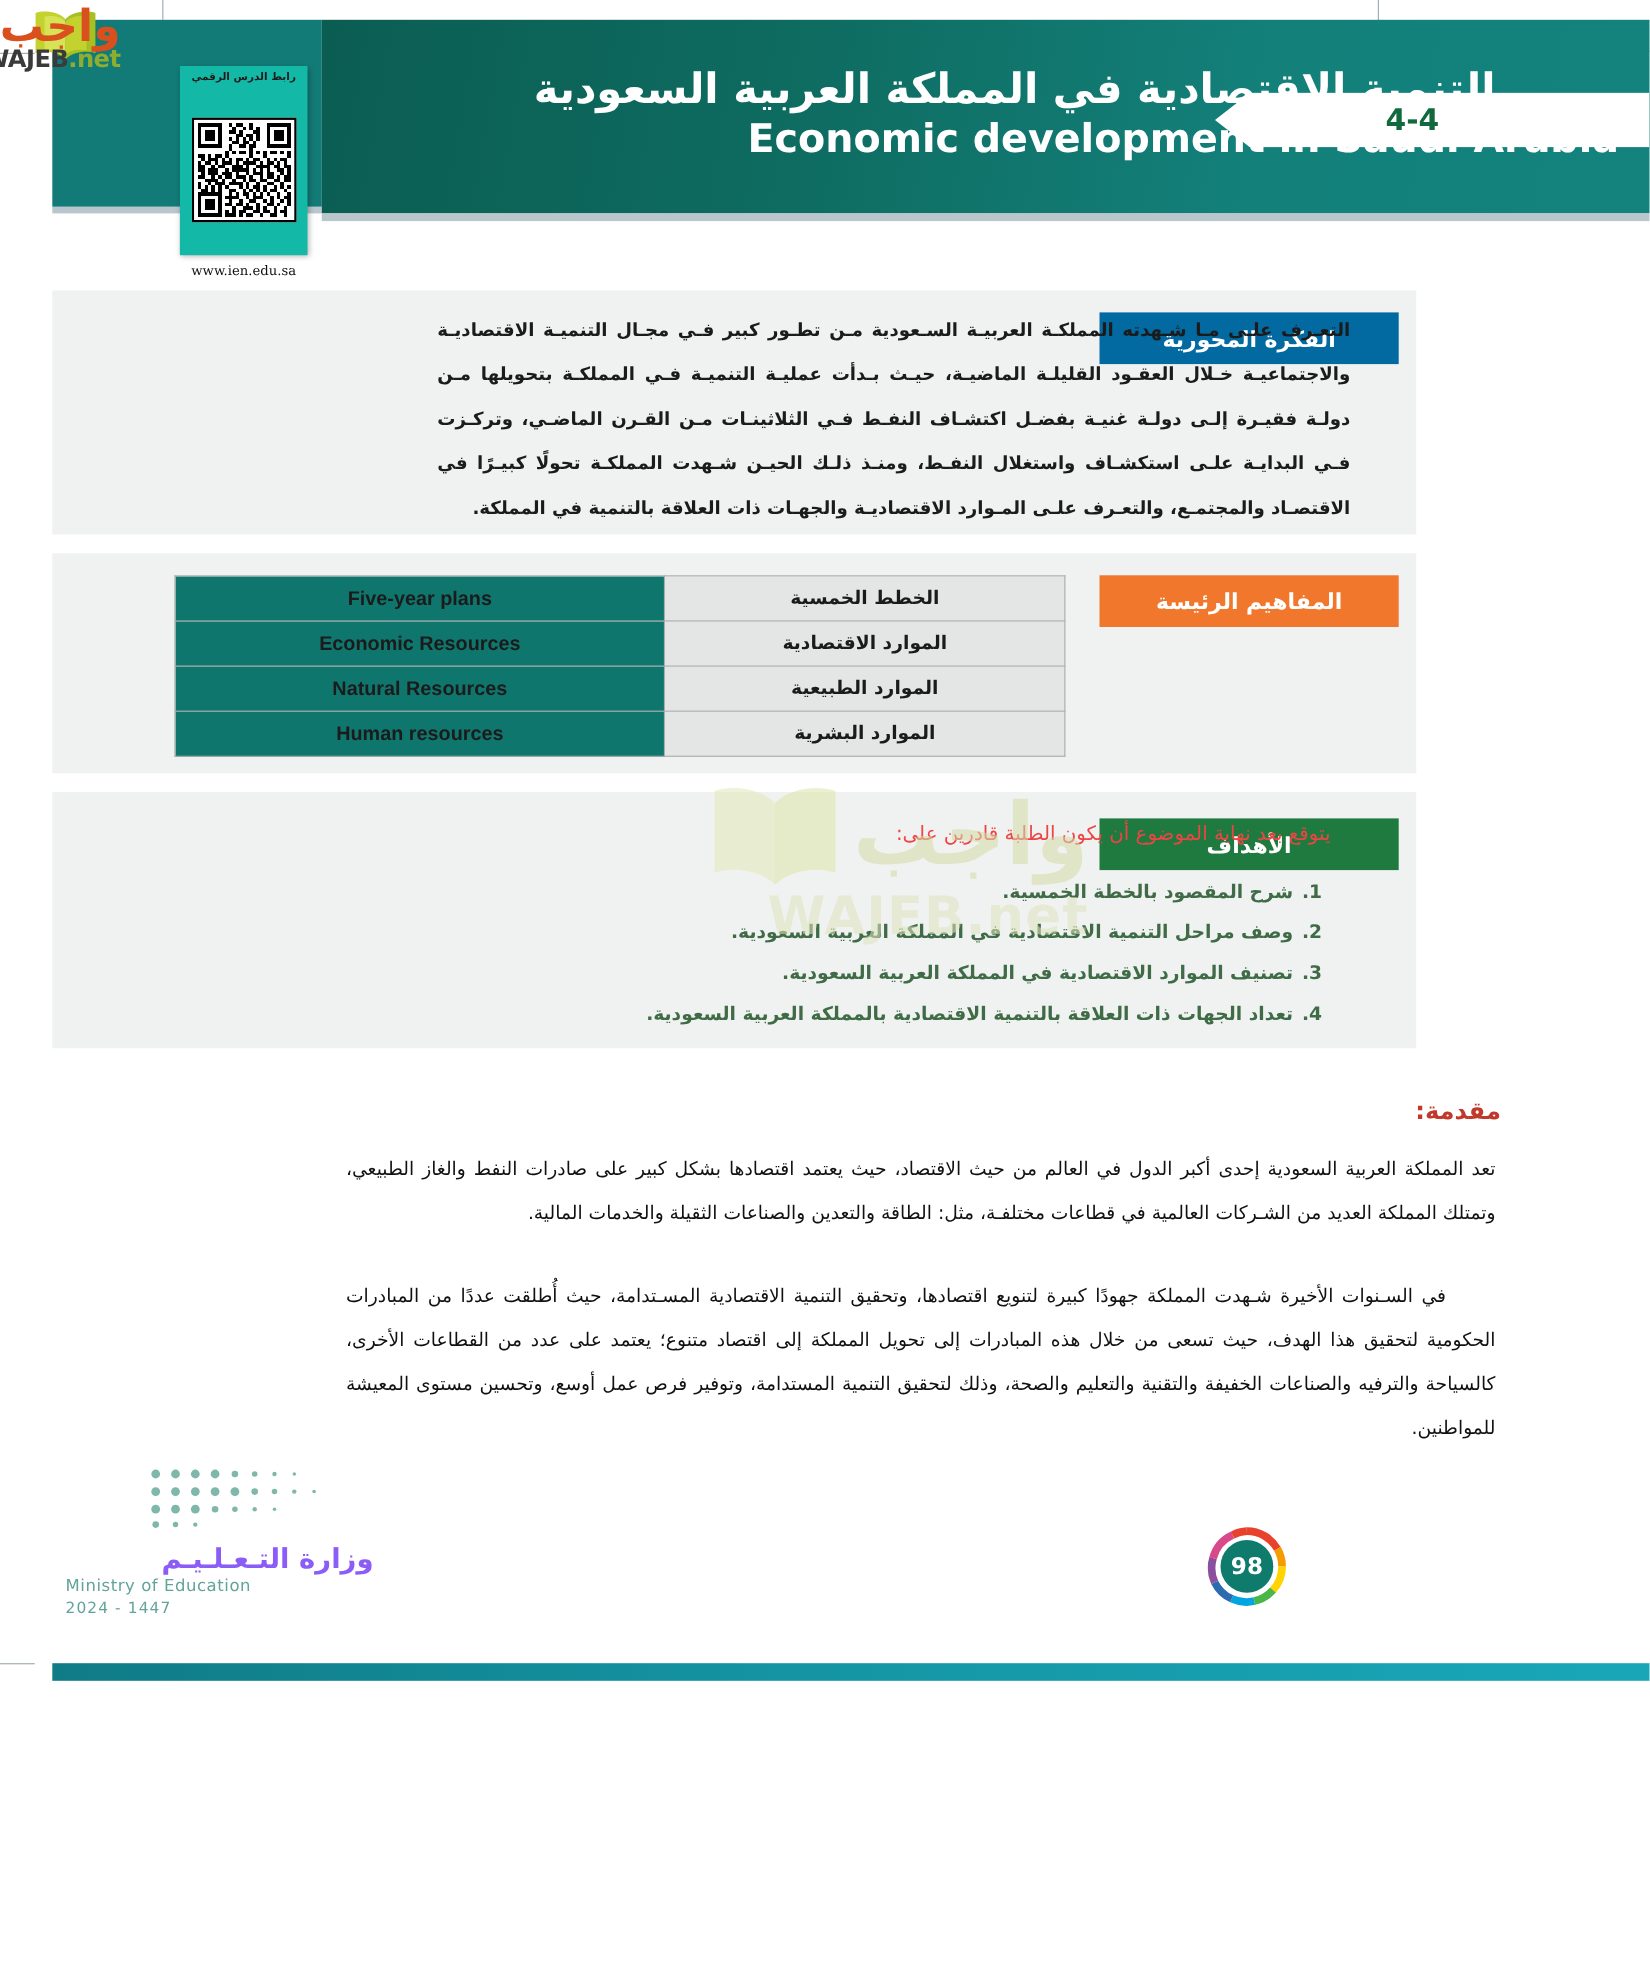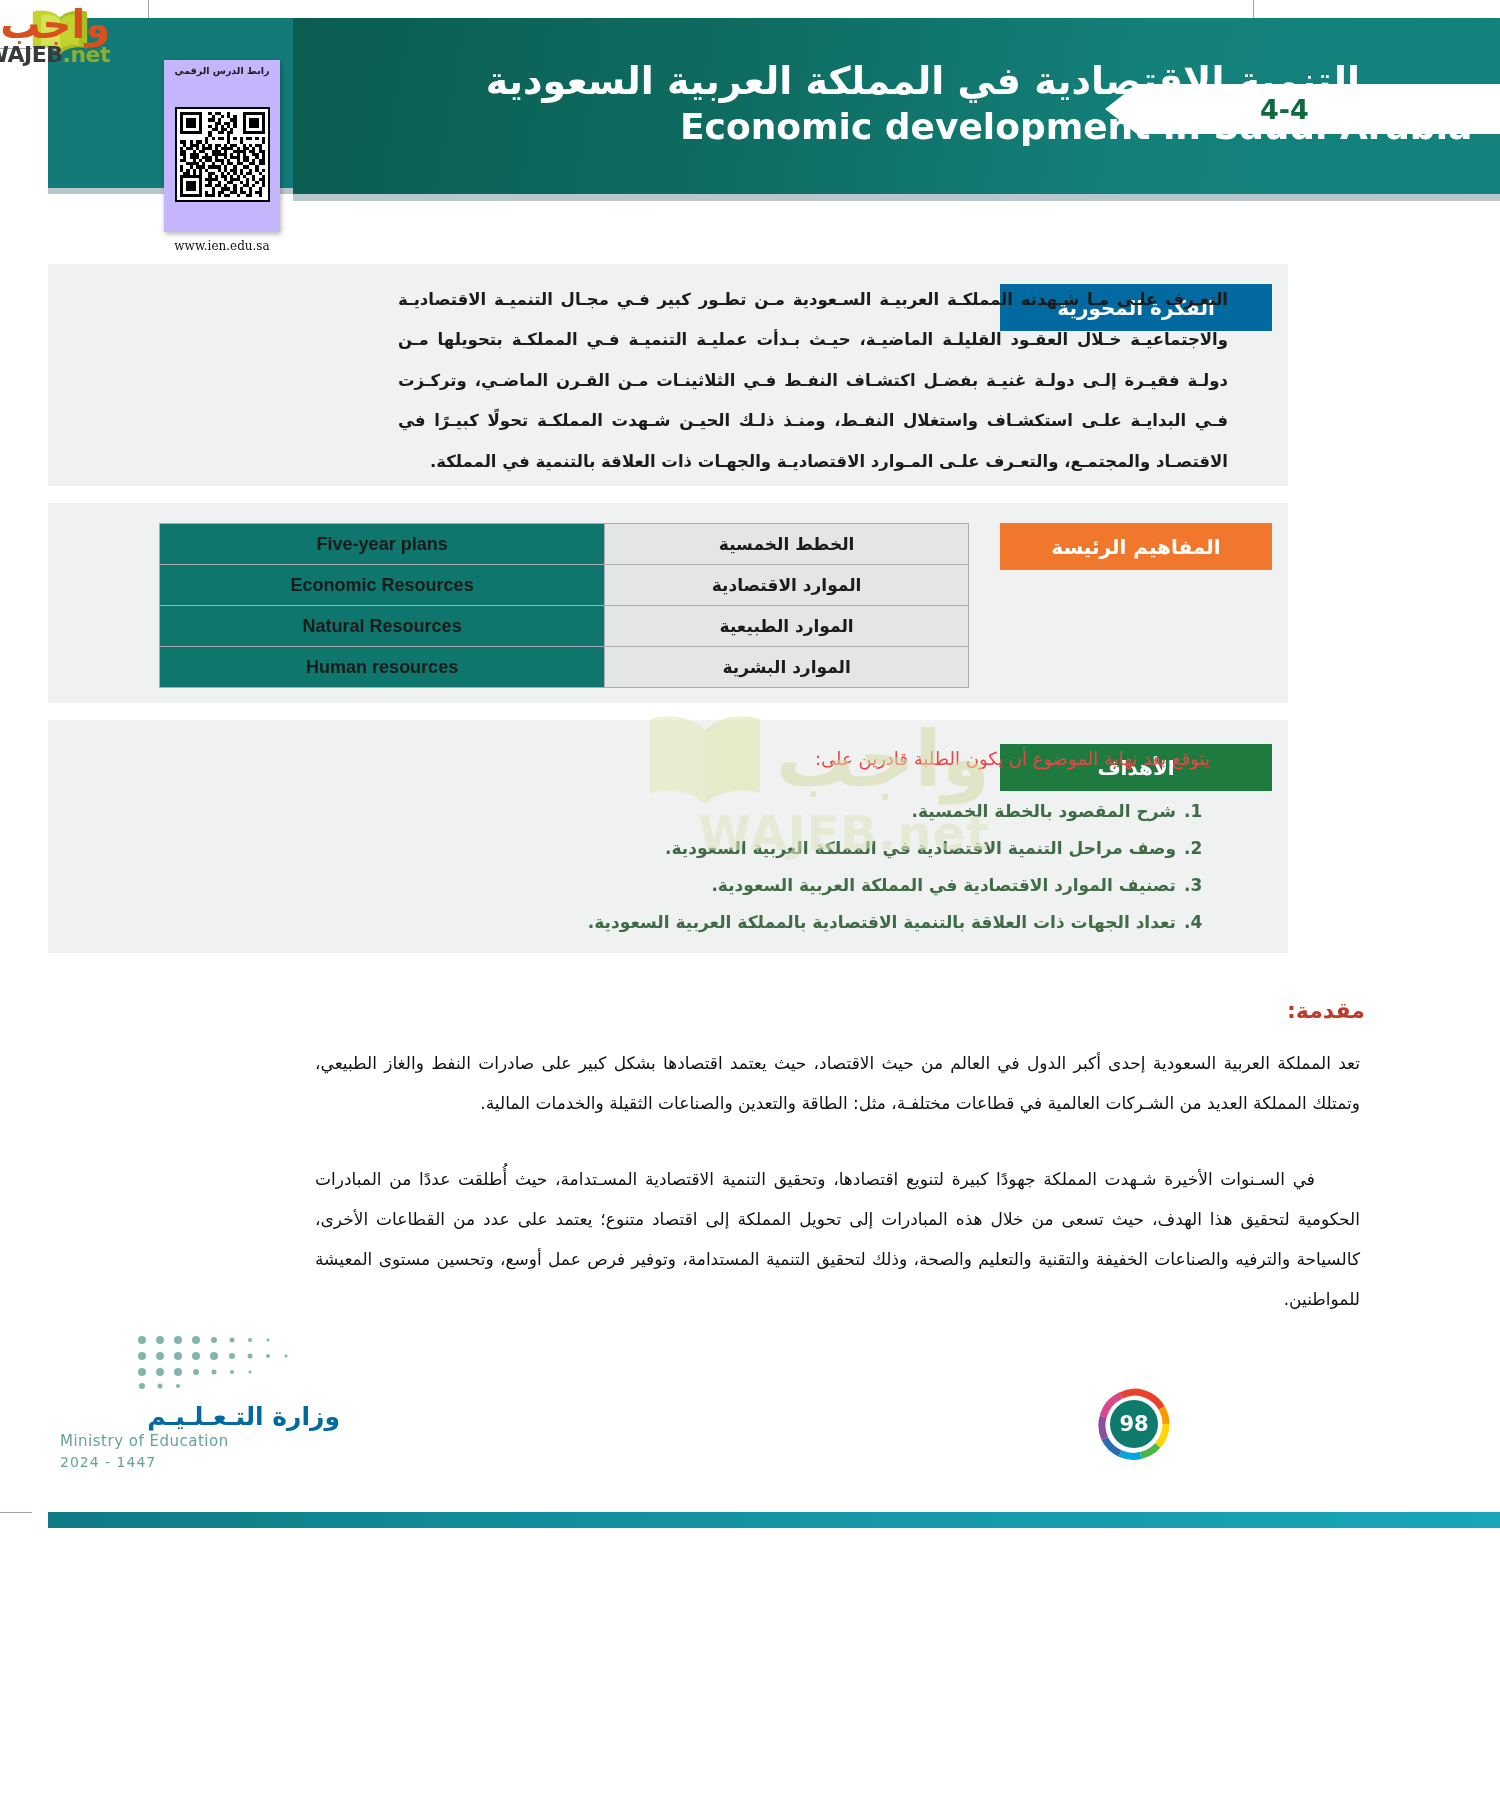--- a/index.html
+++ b/index.html
@@ -41,21 +41,21 @@
   .lesson-chip span { color:#116a3d; font-size:27px; font-weight:bold;
     direction:ltr; margin-right:0; margin-left:95px; width:100%; text-align:left;
     padding-left:60px; }
   .crop-v { position:absolute; left:1253px; top:0; width:1px; height:46px; background:#9aa7ad; }
   .crop-h { position:absolute; left:1453px; top:46px; width:47px; height:1px; background:#9aa7ad; }
   .crop-tl-v { position:absolute; left:148px; top:0; width:1px; height:18px; background:#9aa7ad; }
   .crop-tl-h { position:absolute; left:0px; top:48px; width:32px; height:1px; background:#9aa7ad; }
 
   
   .qr-card { position:absolute; left:164px; top:60px; width:116px; height:172px;
-    background:#c4b5fd; box-shadow:1px 2px 5px rgba(0,0,0,.3); z-index:30;
+    background:#14b8a6; box-shadow:1px 2px 5px rgba(0,0,0,.3); z-index:30;
     display:flex; flex-direction:column; align-items:center; padding-top:5px;gap:28px; }
   .qr-caption { font-size:9.5px; color:#1b1b1b; font-weight:bold; margin-bottom:3px;
     font-family:"DejaVu Sans", sans-serif; }
   .qr-box { width:95px; height:95px; border:2px solid #000; background:#fff; position:relative; }
   .qr-url { font-size:12px; color:#111; margin-top:9px; direction:ltr;
     font-family:"DejaVu Serif", serif; }
 
   
   .panel { position:absolute; background:#f0f2f1; }
   .side-label { position:absolute; height:47px; display:flex; align-items:center;
@@ -103,21 +103,21 @@
     z-index:5; pointer-events:none; opacity:.55; }
   .wm-ar { position:absolute; right:10px; top:0px; font-size:78px; font-weight:bold;
     color:#d5dca8; line-height:1; }
   .wm-en { position:absolute; right:10px; top:85px; font-size:48px; font-weight:bold;
     color:#dfe4bd; letter-spacing:1px; direction:ltr; white-space:nowrap; }
   .wm-book { position:absolute; left:195px; top:-12px; width:140px; height:110px; }
 
   
   .moe { position:absolute; left:60px; top:1330px; width:280px; }
   .moe-dots { width:210px; height:62px; }
-  .moe-ar { font-size:25px; font-weight:bold; color:#0369a1; direction:rtl;
+  .moe-ar { font-size:25px; font-weight:bold; color:#8b5cf6; direction:rtl;
     margin-top:6px; letter-spacing:2px; }
   .moe-en { font-size:15px; color:#63a49a; direction:ltr; margin-top:1px; letter-spacing:.5px;}
   .moe-yr { font-size:14px; color:#63a49a; direction:ltr; margin-top:4px; letter-spacing:1px;}
 
   .page-num-wrap { position:absolute; left:1098px; top:1388px; width:72px; height:72px; }
   .page-num { position:absolute; left:12px; top:12px; width:48px; height:48px;
     border-radius:50%; background:#0f7b6c; color:#fff; display:flex; align-items:center;
     justify-content:center; font-size:21px; font-weight:bold; direction:ltr;text-align:center; }
 
   .footer-bar { position:absolute; left:48px; top:1512px; width:1452px; height:16px;

